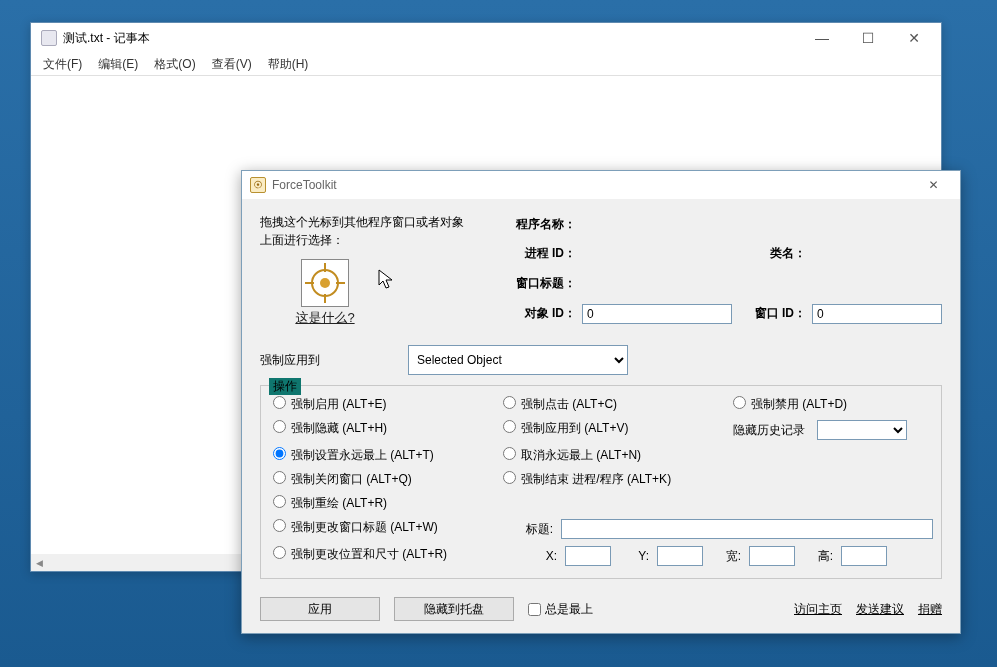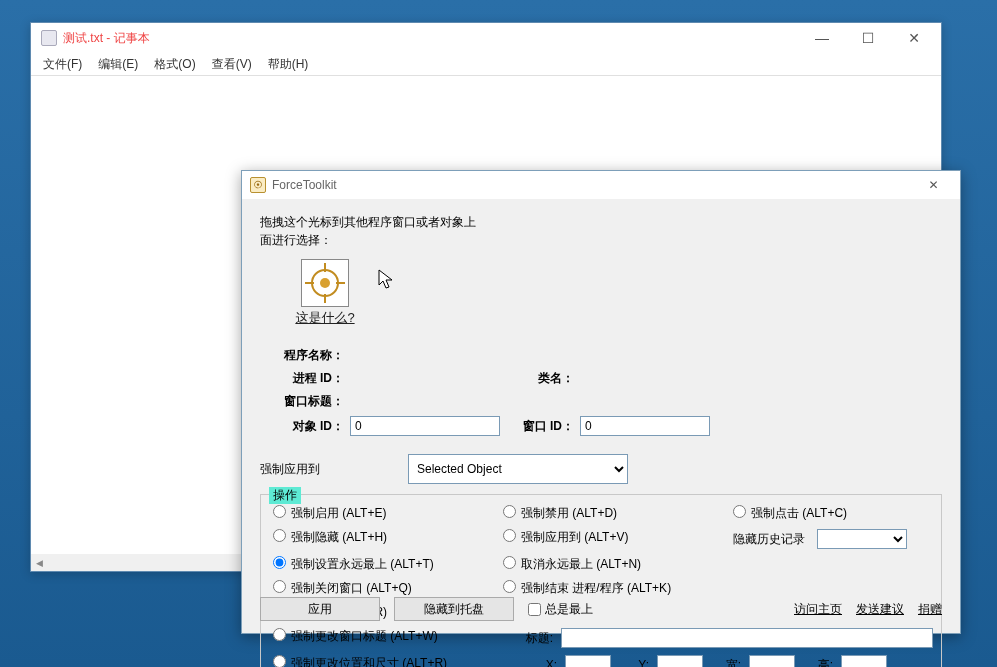--- a/index.html
+++ b/index.html
@@ -31,21 +31,21 @@
   align-items: center;
   padding: 0 4px;
 }
 .notepad-icon {
   width: 16px; height: 16px;
   margin: 0 6px;
   background: #e8e8f0;
   border: 1px solid #aab;
   border-radius: 2px;
 }
-.notepad-title { color: #ef4444; flex: 1; font-size: 12px; }
+.notepad-title { color: #000000; flex: 1; font-size: 12px; }
 .win-controls { display: flex; }
 .win-btn {
   width: 46px; height: 30px;
   display: flex; align-items: center; justify-content: center;
   color: #555;
   font-size: 14px;
 }
 .notepad-menubar {
   height: 22px;
   display: flex;
@@ -108,21 +108,20 @@
 .ft-body {
   padding: 14px 18px 10px 18px;
   position: relative;
   height: calc(100% - 28px);
 }
 
 .top-section {
   display: flex;
   gap: 20px;
   margin-bottom: 18px;
-  flex-direction: column;
 }
 .drag-section {
   width: 226px;
 }
 .drag-text { font-size: 12px; color: #000; line-height: 1.5; }
 .drag-icon-wrap {
   margin-top: 10px;
   text-align: center;
 }
 .crosshair {
@@ -177,21 +176,21 @@
 }
 
 .fieldset {
   border: 1px solid #c8c8c8;
   padding: 10px 12px 12px 12px;
   position: relative;
 }
 .fieldset-label {
   position: absolute;
   top: -8px; left: 8px;
-  background: #5eead4;
+  background: #0f766e;
   padding: 0 4px;
   font-size: 12px;
 }
 .ops-grid {
   display: grid;
   grid-template-columns: 230px 230px 200px;
   row-gap: 7px;
 }
 .radio-item {
   display: flex;
@@ -354,25 +353,25 @@
     <div class="fieldset">
       <div class="fieldset-label">操作</div>
       <div class="ops-grid">
 
         <label class="radio-item">
             <input type="radio" name="op" style="">
             <span>强制启用 (ALT+E)</span>
           </label>
         <label class="radio-item">
             <input type="radio" name="op" style="">
+            <span>强制点击 (ALT+C)</span>
+          </label>
+        <label class="radio-item">
+            <input type="radio" name="op" style="">
             <span>强制禁用 (ALT+D)</span>
-          </label>
-        <label class="radio-item">
-            <input type="radio" name="op" style="">
-            <span>强制点击 (ALT+C)</span>
           </label>
 
         <label class="radio-item">
             <input type="radio" name="op" style="">
             <span>强制隐藏 (ALT+H)</span>
           </label>
         <label class="radio-item">
             <input type="radio" name="op" style="">
             <span>强制应用到 (ALT+V)</span>
           </label>

